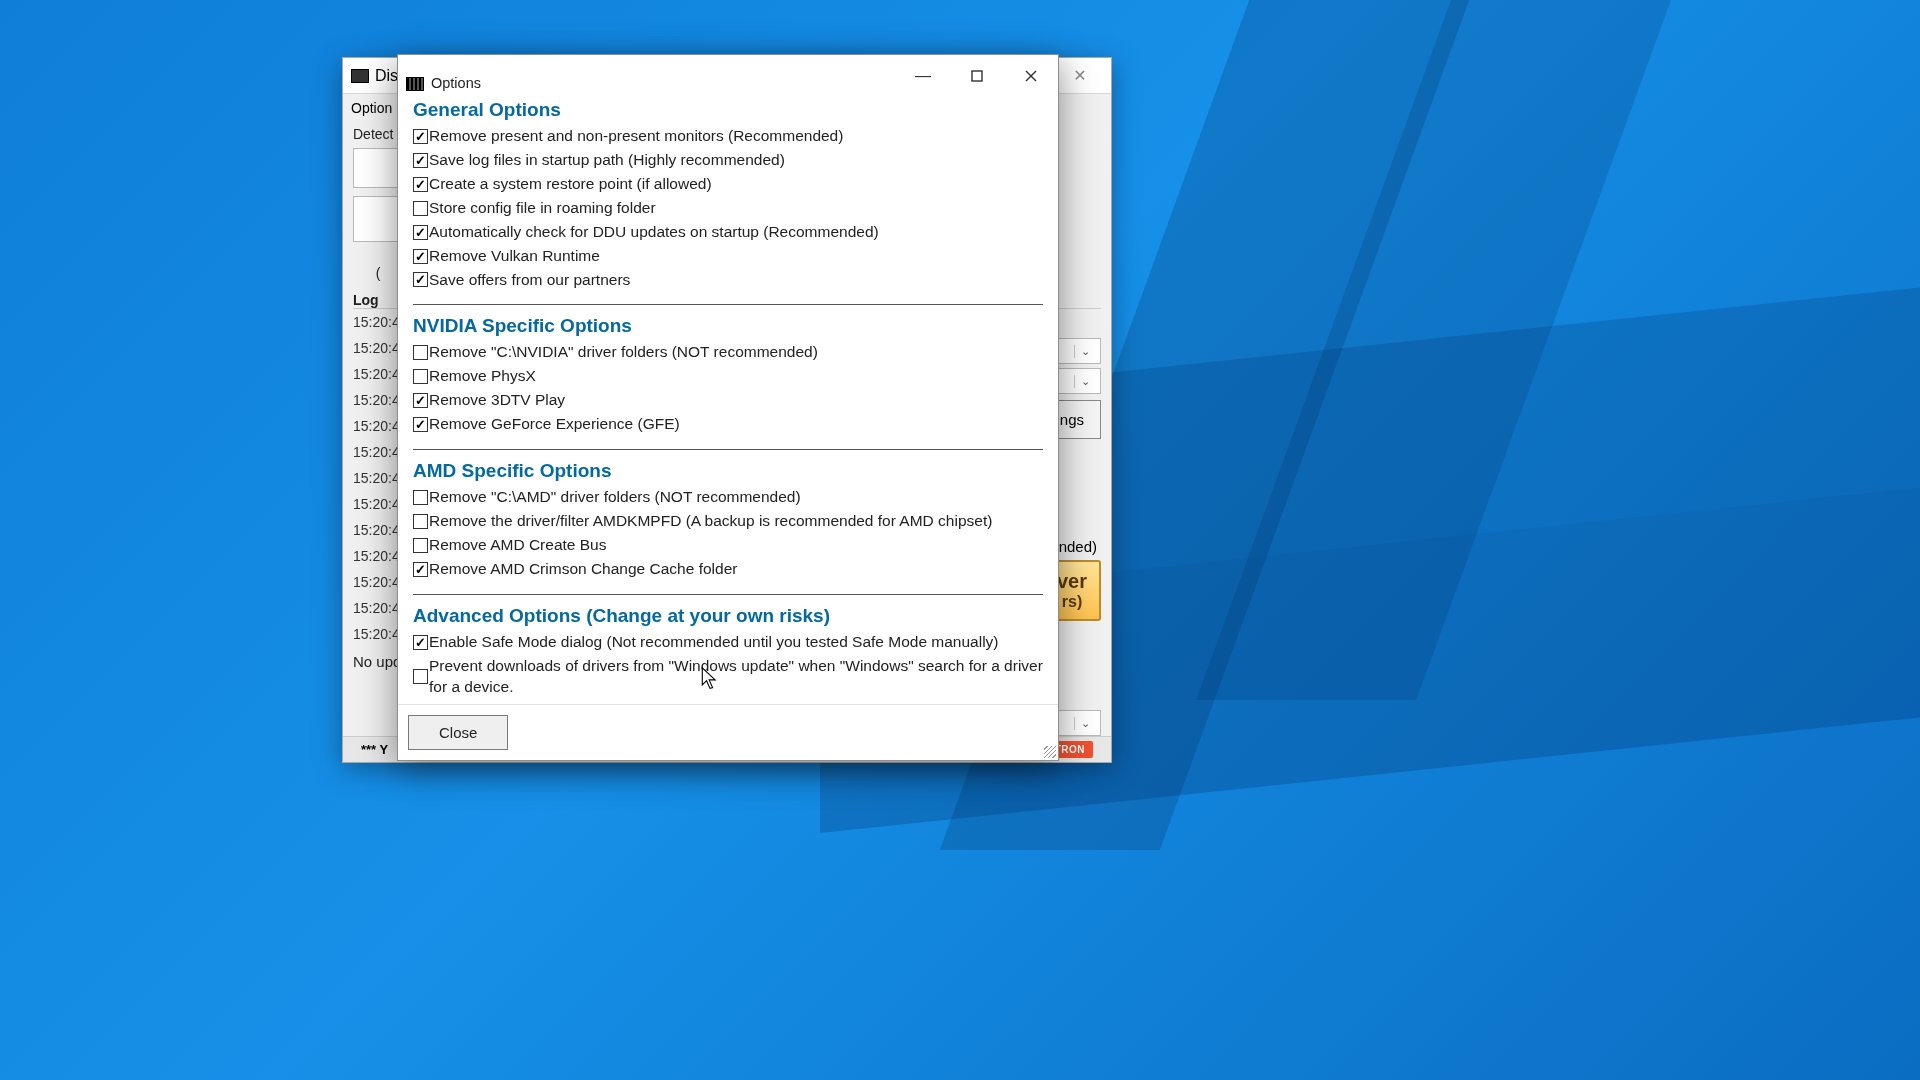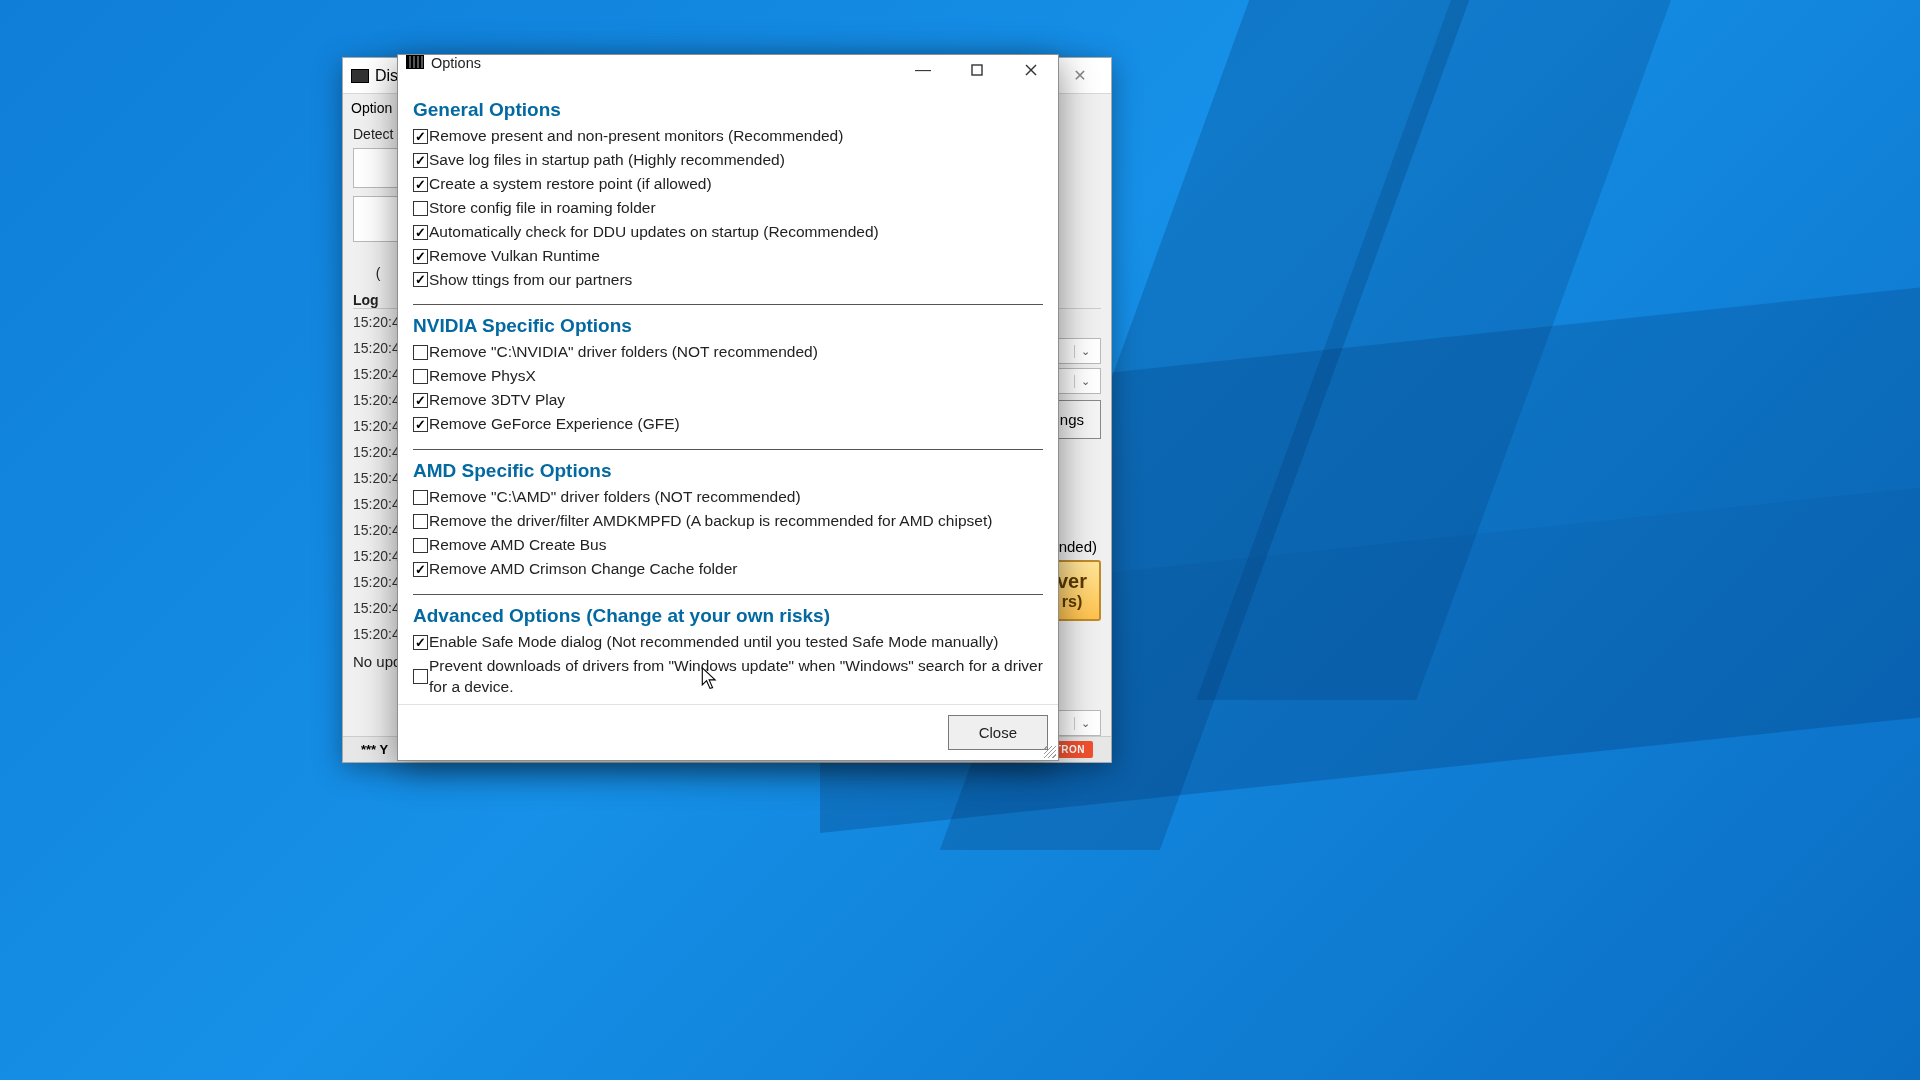--- a/index.html
+++ b/index.html
@@ -117,21 +117,21 @@
       height: 707px;
       background: #fff;
       border: 1px solid #8e8e8e;
       box-shadow: 0 8px 34px rgba(0,0,0,0.45);
       display: flex;
       flex-direction: column;
     }
     .front-titlebar {
       height: 36px;
       display: flex;
-      align-items: flex-start;
+      align-items: flex-end;
       padding-left: 8px;
       background: #fff;
       flex-shrink: 0;
     }
     .front-titlebar .app-icon {
       width: 18px; height: 14px; background: #333; border: 1px solid #000;
       margin-right: 7px; display: inline-block;
       background: repeating-linear-gradient(90deg,#000,#000 2px,#555 2px,#555 4px);
     }
     .front-titlebar .title { font-size: 14.5px; color: #222; }
@@ -184,21 +184,21 @@
     }
     .hr {
       height: 1px; background: #555;
       margin: 14px 0 10px 0;
     }
 
     .front-footer {
       border-top: 1px solid #e2e2e2;
       padding: 10px 10px 10px 10px;
       display: flex;
-      justify-content: flex-end;
+      justify-content: flex-start;
       background: #fff;
       flex-shrink: 0;
     }
     .close-btn {
       border: 1px solid #7a7a7a;
       background: #efefef;
       padding: 8px 30px;
       font-size: 15px;
       color: #222;
     }
@@ -340,21 +340,21 @@
       <div class="opt-row">
         <span class="chk checked"></span>
         <span>Automatically check for DDU updates on startup (Recommended)</span>
       </div>
       <div class="opt-row">
         <span class="chk checked"></span>
         <span>Remove Vulkan Runtime</span>
       </div>
       <div class="opt-row">
         <span class="chk checked"></span>
-        <span>Show ttings from our partners</span>
+        <span>Save offers from our partners</span>
       </div>
       <div class="hr"></div>
       <div class="sect-title">NVIDIA Specific Options</div>
       <div class="opt-row">
         <span class="chk"></span>
         <span>Remove "C:\NVIDIA" driver folders (NOT recommended)</span>
       </div>
       <div class="opt-row">
         <span class="chk"></span>
         <span>Remove PhysX</span>

